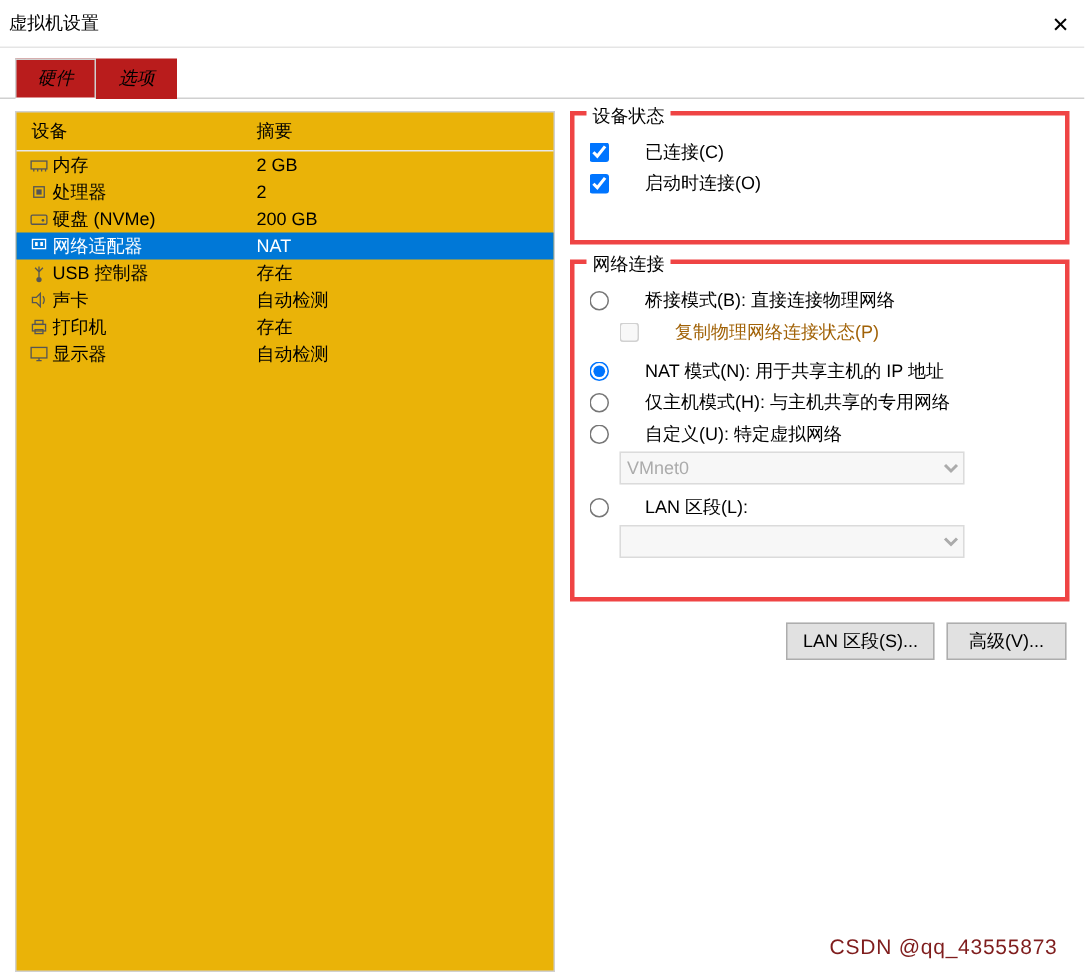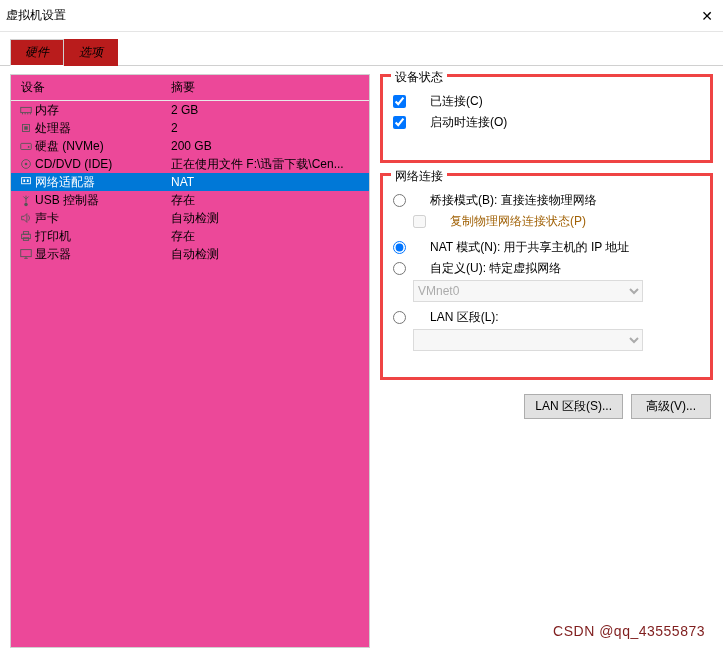--- a/index.html
+++ b/index.html
@@ -4,21 +4,21 @@
 <style>
 * { box-sizing: border-box; margin: 0; padding: 0; font-family: "Microsoft YaHei", "Segoe UI", sans-serif; font-size: 12px; }
 body { background: #fff; width: 723px; height: 649px; overflow: hidden; color: #000; }
 .titlebar { height: 32px; display: flex; align-items: center; padding: 0 6px; justify-content: space-between; border-bottom: 1px solid #e5e5e5; }
 .titlebar .title { font-size: 12px; }
 .titlebar .close { font-size: 14px; font-family: Arial, sans-serif; cursor: pointer; width: 20px; text-align: center; }
 .tabs { display: flex; border-bottom: 1px solid #d0d0d0; padding-left: 10px; padding-top: 6px; }
 .tab { padding: 4px 14px; border: 1px solid transparent; border-bottom: none; cursor: pointer; position: relative; top: 1px; background: #b91c1c; font-style: italic; }
 .tab.active { border-color: #d0d0d0; border-bottom: 1px solid #fff; }
 .content { display: flex; padding: 8px 10px; gap: 10px; height: 590px; }
-.left-panel { width: 360px; border: 1px solid #d0d0d0; background: #ec4899; }
+.left-panel { width: 360px; border: 1px solid #d0d0d0; background: #eab308; }
 .hw-header { display: flex; font-weight: normal; padding: 4px 0; border-bottom: 1px solid #e8e8e8; }
 .hw-header .col1 { width: 160px; padding-left: 10px; }
 .hw-header .col2 { flex: 1; }
 .hw-row { display: flex; align-items: center; height: 18px; padding: 0 0 0 6px; cursor: pointer; }
 .hw-row.selected { background: #0078d7; color: #fff; }
 .hw-row .icon { width: 18px; display: inline-flex; justify-content: center; }
 .hw-row .name { width: 136px; white-space: nowrap; overflow: hidden; }
 .hw-row .summary { flex: 1; white-space: nowrap; overflow: hidden; text-overflow: ellipsis; padding-right: 4px; }
 .right-panel { flex: 1; display: flex; flex-direction: column; gap: 10px; }
 .groupbox { border: 3px solid #ef4444; position: relative; padding: 12px 10px 26px 10px; }
@@ -79,30 +79,20 @@
     <div class="hw-row">
       <span class="icon">
           <svg viewBox="0 0 16 16">
             <rect x="2" y="5" width="12" height="7" rx="1" fill="none" stroke="#555"></rect>
             <circle cx="11" cy="9" r="1" fill="#555"></circle>
           </svg>
         </span>
       <span class="name">硬盘 (NVMe)</span>
       <span class="summary">200 GB</span>
     </div>
-    <div class="hw-row">
-      <span class="icon">
-          <svg viewBox="0 0 16 16">
-            <circle cx="8" cy="8" r="5" fill="none" stroke="#555"></circle>
-            <circle cx="8" cy="8" r="1.5" fill="#555"></circle>
-          </svg>
-        </span>
-      <span class="name">CD/DVD (IDE)</span>
-      <span class="summary">正在使用文件 F:\迅雷下载\Cen...</span>
-    </div>
     <div class="hw-row selected">
       <span class="icon">
           <svg viewBox="0 0 16 16">
             <rect x="3" y="3" width="10" height="7" fill="none" stroke="#fff"></rect>
             <rect x="5" y="5" width="2" height="3" fill="#fff"></rect>
             <rect x="9" y="5" width="2" height="3" fill="#fff"></rect>
           </svg>
         </span>
       <span class="name">网络适配器</span>
       <span class="summary">NAT</span>
@@ -177,20 +167,24 @@
       <label class="check-row indent disabled">
         <input type="checkbox" disabled="" style="">
         <span style="color:#a16207">复制物理网络连接状态(P)</span>
       </label>
 
       <label class="radio-row" style="margin-top:8px">
         <input type="radio" name="netmode" checked="" style="">
         <span>NAT 模式(N): 用于共享主机的 IP 地址</span>
       </label>
 
+      <label class="radio-row">
+        <input type="radio" name="netmode" style="">
+        <span>仅主机模式(H): 与主机共享的专用网络</span>
+      </label>
 
       <label class="radio-row">
         <input type="radio" name="netmode" style="">
         <span>自定义(U): 特定虚拟网络</span>
       </label>
       <div class="indent" style="margin-bottom:6px">
         <select disabled="">
           <option>VMnet0</option>
         </select>
       </div>

